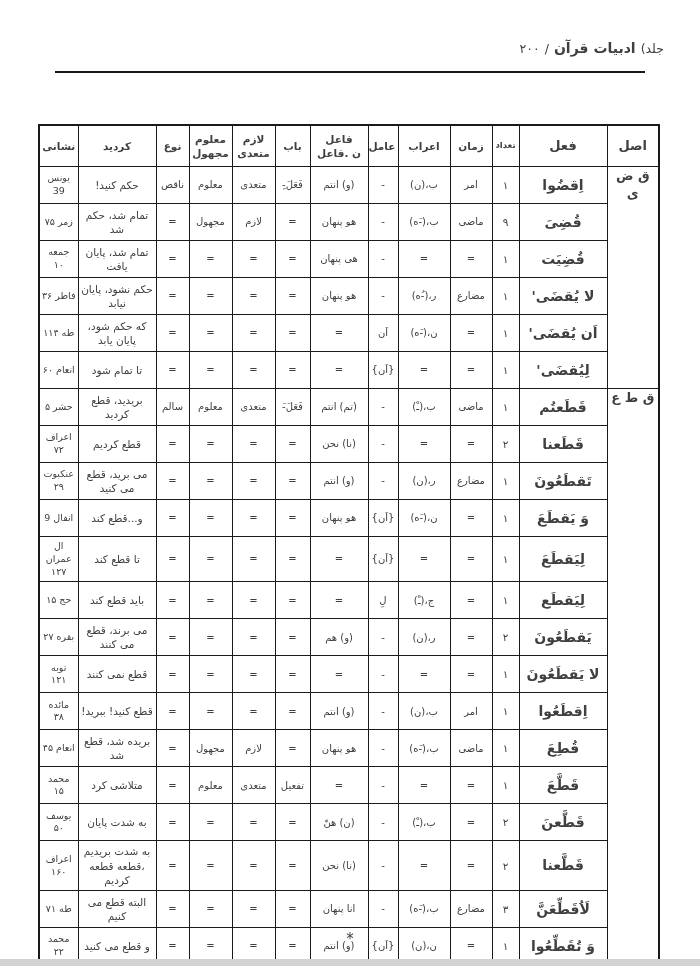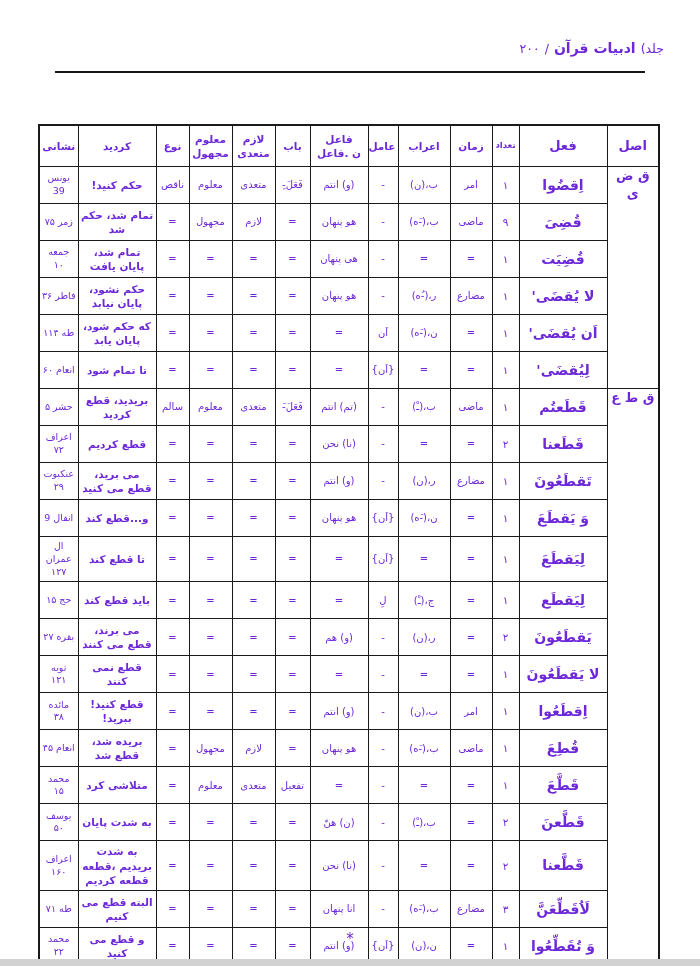--- a/index.html
+++ b/index.html
@@ -2,21 +2,21 @@
 <html><head>
 <meta charset="utf-8">
 <style>
   html, body { margin: 0; padding: 0; background: #ffffff; }
   .page {
     position: relative;
     width: 700px;
     height: 966px;
     background: #ffffff;
     font-family: "DejaVu Sans", sans-serif;
-    color: #6d28d9;
+    color: #404040;
     overflow: hidden;
   }
   
   .running-header {
     position: absolute;
     top: 40px;
     right: 36px;
     display: flex;
     direction: ltr;
     align-items: baseline;
@@ -66,21 +66,21 @@
   .verb-table thead th { height: 34px; font-weight: bold; font-size: 10.5px; }
   .verb-table thead th.big { font-size: 13px; }
   .verb-table td { height: 30px; }
   td.verb-cell { font-size: 14px; font-weight: bold; }
   td.asl-cell {
     vertical-align: top;
     font-size: 13px;
     font-weight: bold;
     padding-top: 0;
   }
-  td.meaning-cell { font-weight: bold; font-size: 10.5px; }
+  td.meaning-cell { font-weight: normal; font-size: 10.5px; }
   td.reference-cell { font-size: 9.5px; }
   td.count-cell { font-size: 10.5px; }
   .footer-mark {
     position: absolute;
     top: 930px;
     left: 0;
     width: 100%;
     text-align: center;
     font-size: 15px;
   }

